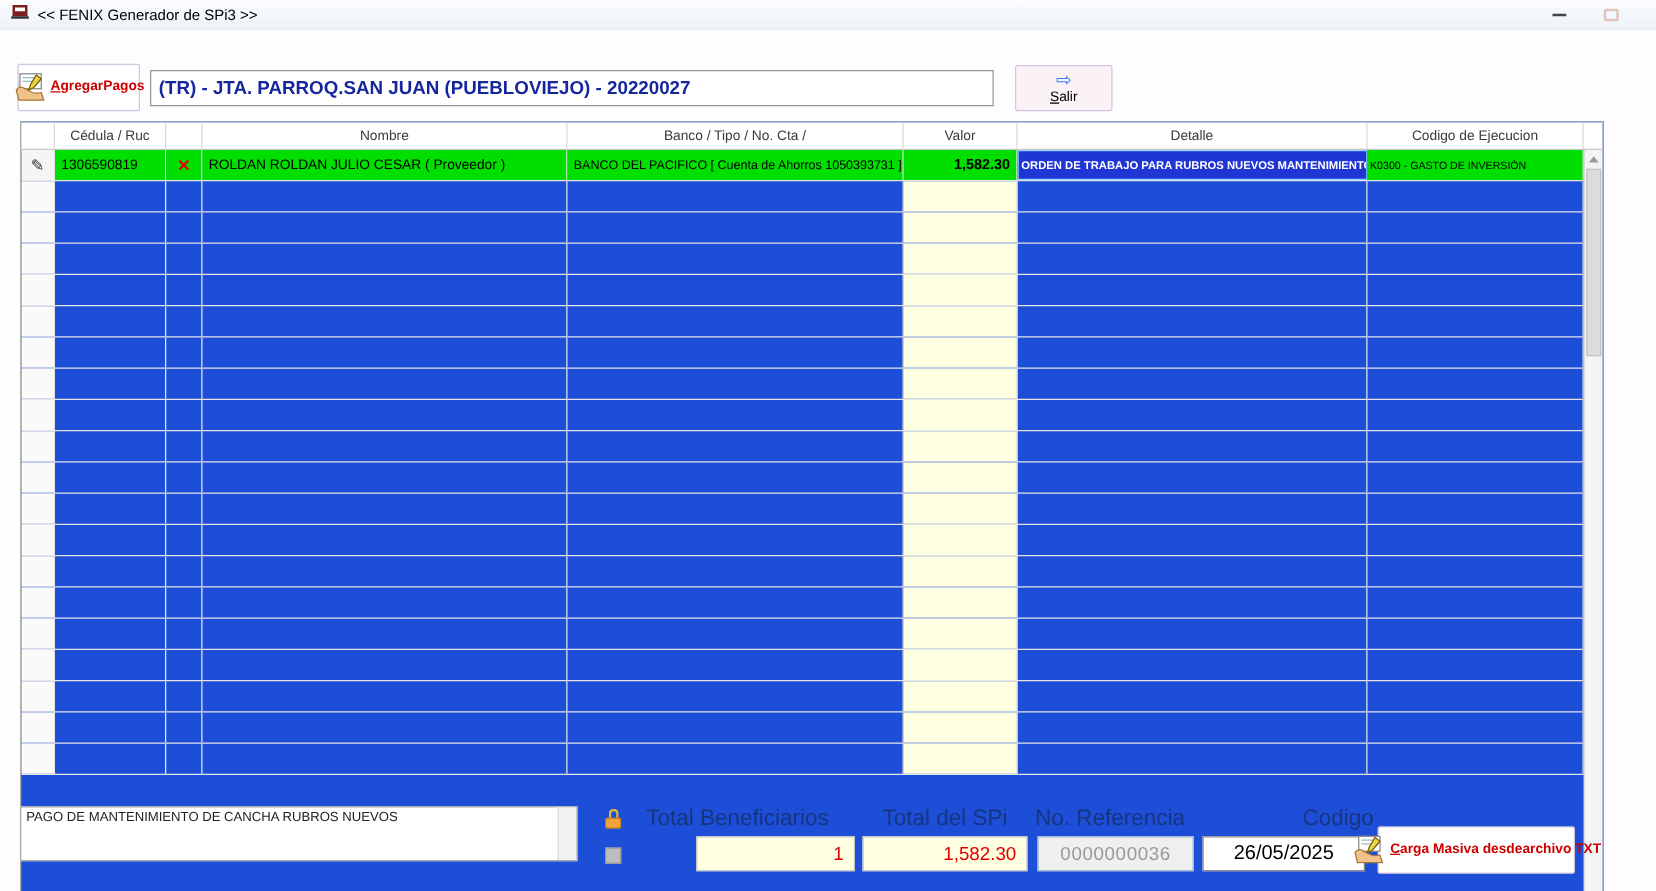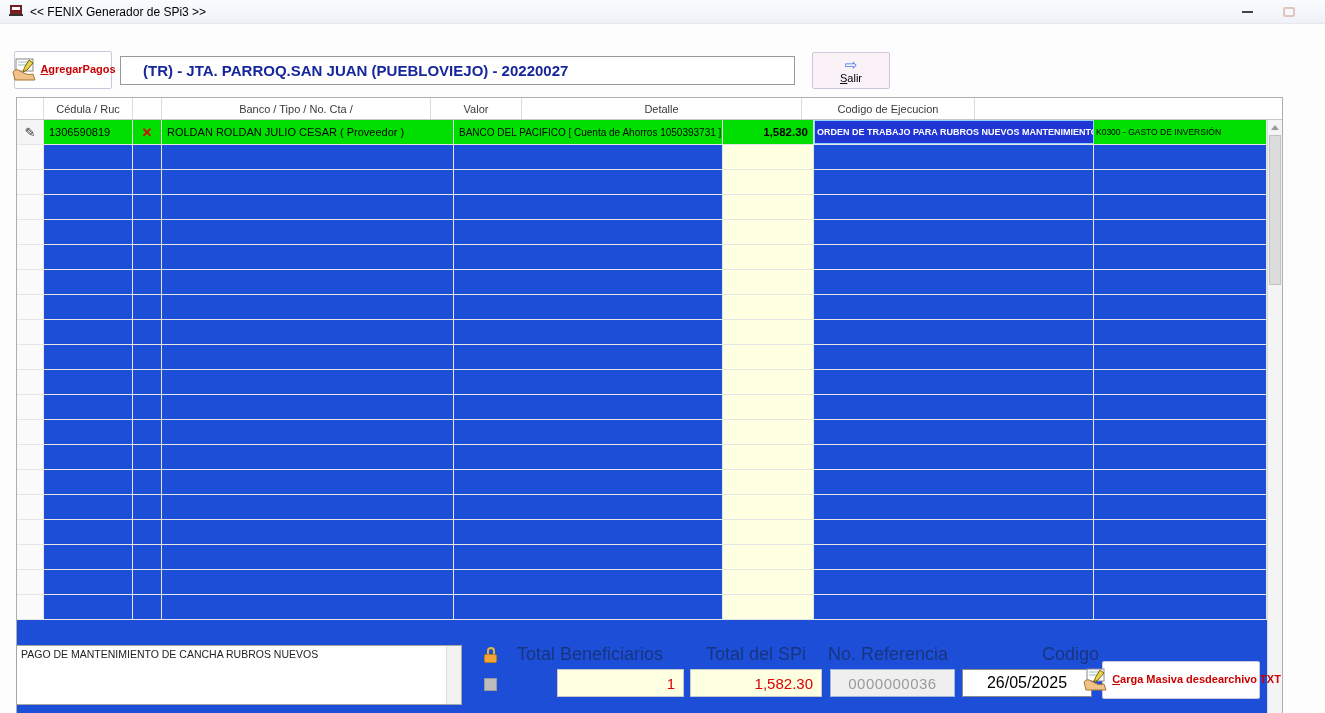--- a/index.html
+++ b/index.html
@@ -19,21 +19,21 @@
   .menuitem{font-size:12px;color:#000;padding:0 4px;cursor:default}
 
   
   .btn{position:absolute;display:flex;align-items:center;justify-content:center;background:#fff;border:1px solid #cfc6de;border-radius:2px;cursor:pointer;font-family:inherit}
   .btn .lines{display:flex;flex-direction:row;align-items:center;line-height:1.2}
   .redlabel{color:#cc0000;font-weight:bold;font-size:11px;white-space:nowrap}
   .agregar{left:14px;top:51px;width:98px;height:38px;gap:4px}
   .salir{left:812px;top:52px;width:78px;height:37px;background:#fbf2f7;flex-direction:column;gap:1px}
   .salir .arrow{color:#3a7bf0;font-size:15px;line-height:13px}
   .salir .lbl{font-size:11px;color:#000}
-  .entity{position:absolute;left:120px;top:56px;width:675px;height:29px;border:1px solid #999;background:#fff;font-family:inherit;font-weight:bold;font-size:15px;color:#16269c;padding:0 22px}
+  .entity{position:absolute;left:120px;top:56px;width:675px;height:29px;border:1px solid #999;background:#fff;font-family:inherit;font-weight:bold;font-size:15px;color:#16269c;padding:0 6px}
   .carga{left:1102px;top:661px;width:158px;height:38px;gap:5px}
 
   
   .grid{position:absolute;left:16px;top:97px;width:1267px;height:644px;border:1px solid #adadad;background:#1d4ed8}
   .ghead{display:flex;height:22px;border-bottom:1px solid #c8c8c8;background:#fff}
   .hc{font-size:11px;color:#3a3a3a;display:flex;align-items:center;justify-content:center;border-right:1px solid #dcdcdc;height:100%;overflow:hidden;white-space:nowrap}
   .c0{width:27px}.c1{width:89px}.c2{width:29px}.c3{width:292px}.c4{width:269px}.c5{width:91px}.c6{width:280px}.c7{width:173px}
   .gbody{position:absolute;left:0;top:22px;width:1250px;height:500px;overflow:hidden}
   .grow{display:flex;height:25px;border-bottom:1px solid #e5e5e5}
   .cell{border-right:1px solid #e5e5e5;height:100%;display:flex;align-items:center;overflow:hidden;white-space:nowrap;font-size:11px;color:#000;padding:0 5px}
@@ -54,21 +54,21 @@
   .varrow{position:absolute;left:0;width:100%;height:15px;display:flex;align-items:center;justify-content:center}
   .varrow.up{top:0}.varrow.down{bottom:0}
   .tri-up{width:0;height:0;border-left:4px solid transparent;border-right:4px solid transparent;border-bottom:5px solid #9a9a9a}
   .tri-down{width:0;height:0;border-left:4px solid transparent;border-right:4px solid transparent;border-top:5px solid #9a9a9a}
   .vthumb{position:absolute;left:1px;top:15px;width:12px;height:150px;background:#dcdcdc;border:1px solid #c2c2c2}
   .hscroll{position:absolute;left:0;bottom:0;height:13px;width:1250px;background:#f4f4f4;border-top:1px solid #dcdcdc}
   .hthumb{position:absolute;left:0;top:0;width:8px;height:12px;background:#1a1a1a}
   .corner{position:absolute;right:0;bottom:0;width:15px;height:13px;background:#f0f0f0}
 
   
-  .descwrap{position:absolute;left:16px;top:645px;width:446px;height:60px;border:1px solid #a6a6a6;background:#fff}
+  .descwrap{position:absolute;left:16px;top:645px;width:446px;height:44px;border:1px solid #a6a6a6;background:#fff}
   .desctext{position:absolute;left:4px;top:2px;right:17px;bottom:2px;font-size:10.5px;color:#222;overflow:hidden}
   .descsb{position:absolute;right:0;top:0;bottom:0;width:15px;background:#f2f2f2;border-left:1px solid #ddd}
   .lockwrap{position:absolute;left:483px;top:646px;width:16px;height:18px;cursor:pointer}
   .lockbody{position:absolute;left:1px;top:8px;width:13px;height:9px;background:#f2a33a;border:1px solid #b97d1e;border-radius:2px}
   .lockshackle{position:absolute;left:4px;top:1px;width:8px;height:8px;border:2px solid #e0b43e;border-bottom:none;border-radius:4px 4px 0 0}
   .graysq{position:absolute;left:484px;top:678px;width:13px;height:13px;background:#bdbdbd;border:1px solid #9a9a9a}
   .flabel{position:absolute;top:644px;font-size:18px;color:#17357f;white-space:nowrap}
   .lab-benef{left:517px}.lab-spi{left:706px}.lab-ref{left:828px}.lab-fecha{left:1042px}
   .vbox{position:absolute;top:669px;height:28px;border:1px solid #c6c6c6;display:flex;align-items:center;font-size:15px}
   .v-benef{left:557px;width:127px;background:#ffffe1;color:#e00000;justify-content:flex-end;padding-right:8px}
@@ -118,20 +118,21 @@
   <button class="btn salir">
     <span class="arrow">⇨</span>
     <span class="lbl"><u>S</u><span>alir</span></span>
   </button>
 
   <div class="grid">
     <div class="ghead">
       <div class="hc c0"></div>
       <div class="hc c1">Cédula / Ruc</div>
       <div class="hc c2"></div>
+      <div class="hc c3">Nombre</div>
       <div class="hc c4">Banco / Tipo / No. Cta /</div>
       <div class="hc c5">Valor</div>
       <div class="hc c6">Detalle</div>
       <div class="hc c7">Codigo de Ejecucion</div>
     </div>
     <div class="gbody">
         <div class="grow sel">
           <div class="cell c0 rowhdr">
             <span class="editglyph">✎</span>
           </div>

